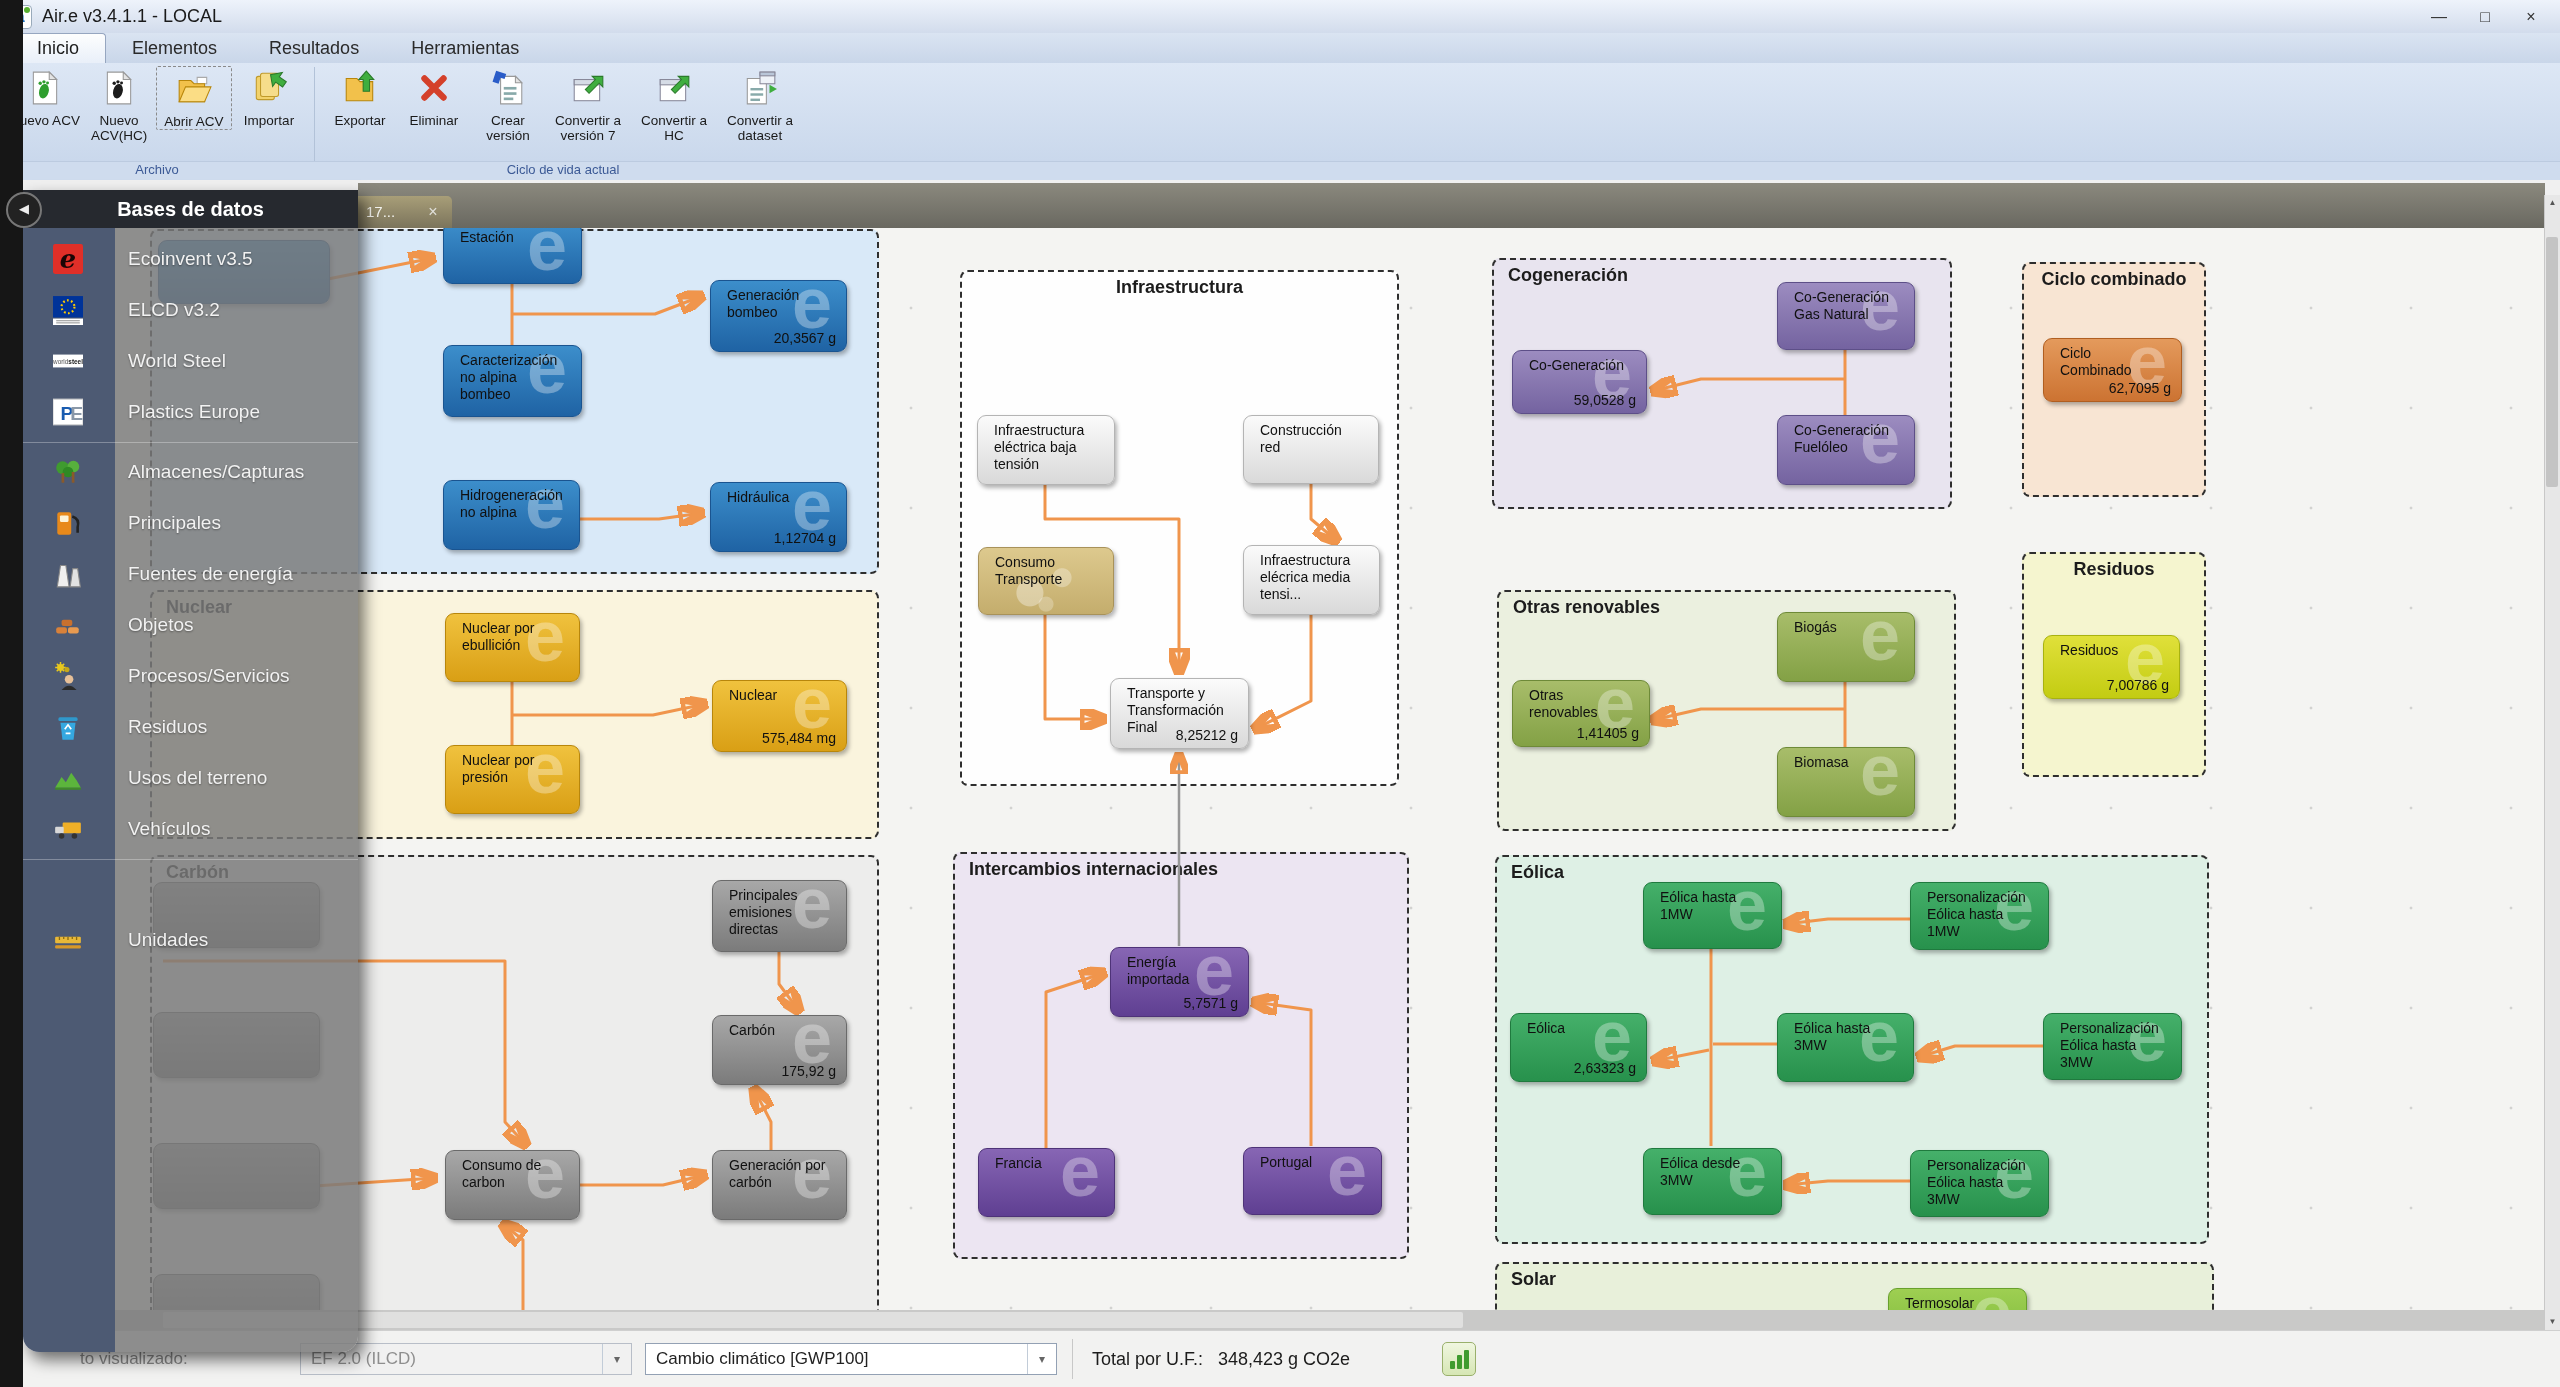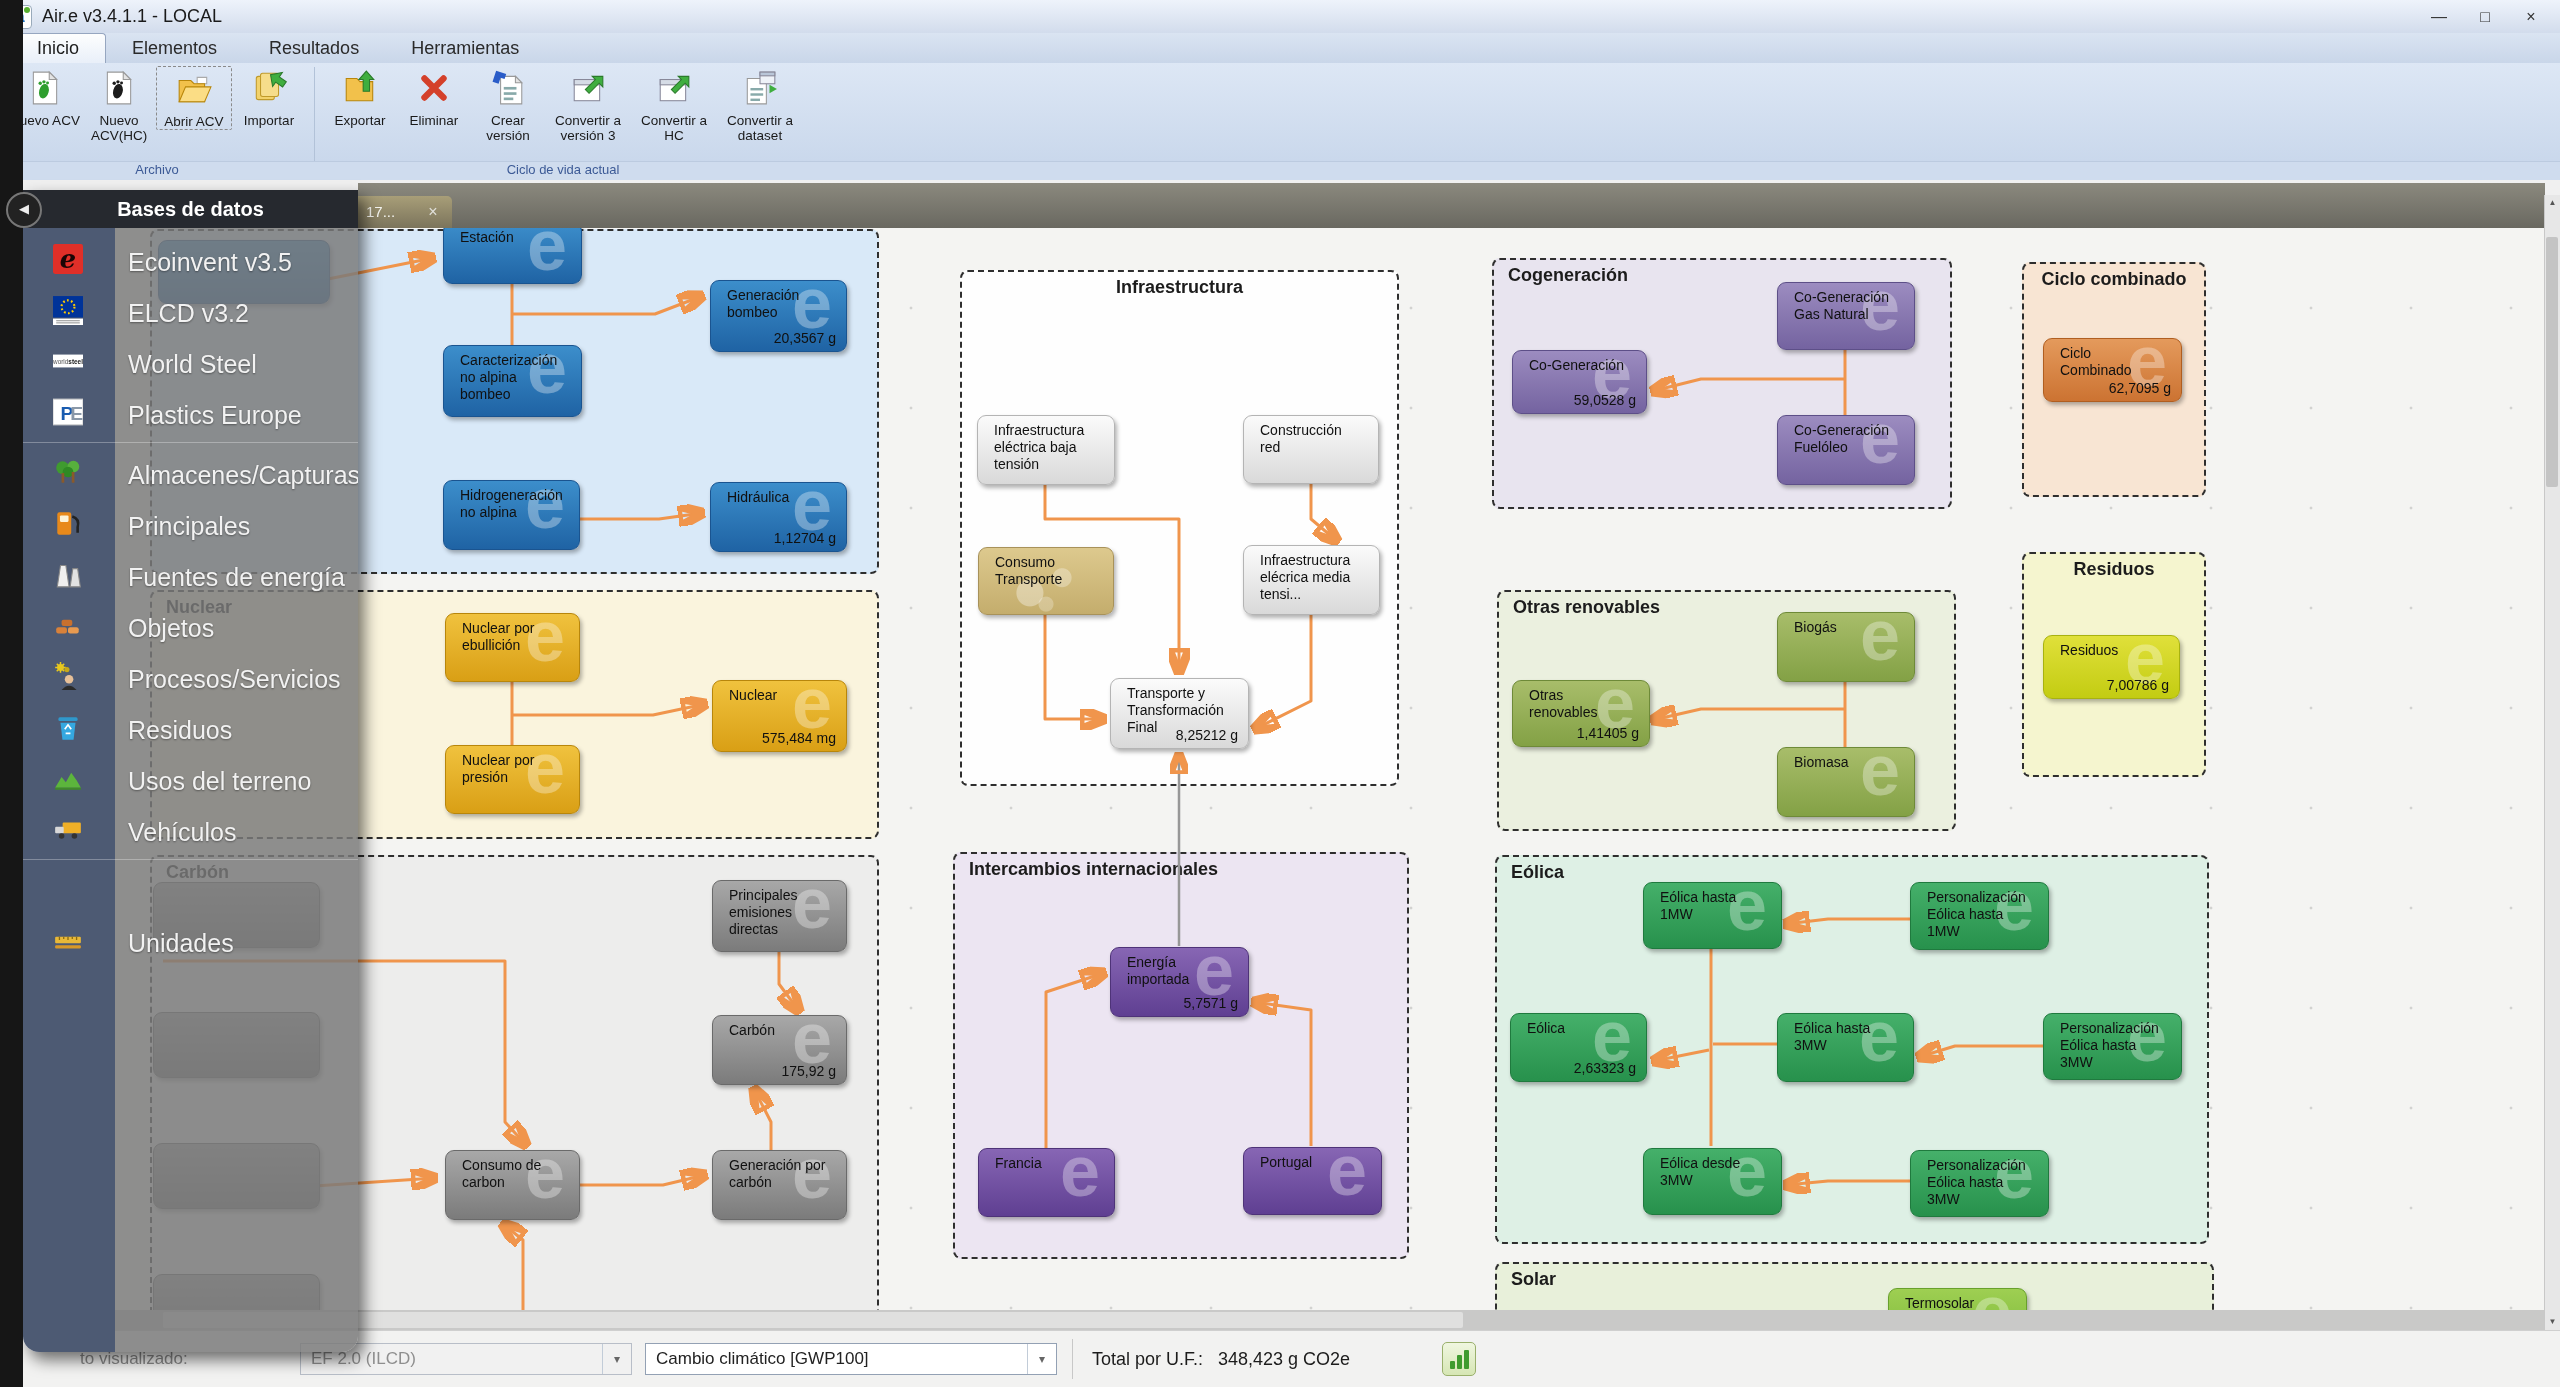--- a/index.html
+++ b/index.html
@@ -80,21 +80,21 @@
   .leftstrip{position:absolute;left:0;top:0;width:23px;height:1387px;background:#161616;z-index:45}
   .panel{position:absolute;left:23px;top:190px;width:335px;height:1162px;z-index:40;
     border-radius:0 0 16px 16px;box-shadow:6px 8px 16px rgba(0,0,0,0.55);overflow:hidden}
   .phead{height:38px;background:#26292f;color:#fff;font-size:20px;font-weight:bold;
     text-align:center;line-height:38px}
   .pbody{position:absolute;left:0;top:38px;right:0;bottom:0}
   .piconcol{position:absolute;left:0;top:0;width:92px;bottom:0;background:#4d5a73}
   .plabels{position:absolute;left:92px;top:0;right:0;bottom:0;background:rgba(122,122,122,0.84)}
   .pitem{position:absolute;left:0;width:100%;height:51px}
   .pic{position:absolute;left:30px;top:10px;width:30px;height:30px}
-  .plb{position:absolute;left:105px;top:14px;font-size:25px;color:#f2f2f2;text-shadow:0 1px 2px rgba(0,0,0,0.4)}
+  .plb{position:absolute;left:105px;top:14px;font-size:19px;color:#f2f2f2;text-shadow:0 1px 2px rgba(0,0,0,0.4)}
   .psep{position:absolute;left:0;width:100%;height:1px;background:rgba(255,255,255,0.3)}
   .backbtn{position:absolute;left:6px;top:192px;width:32px;height:32px;border-radius:50%;z-index:50;
     background:#222;border:2px solid #777;color:#eee;text-align:center;line-height:30px;font-size:13px}
   
   .statusbar{position:absolute;left:0;top:1330px;width:2560px;height:57px;background:#f2f2f1;
     border-top:1px solid #cfcfcf;z-index:30}
   .combo{position:absolute;top:12px;height:30px;background:#fff;border:1px solid #93a1b4;font-size:17px;
     line-height:30px;padding-left:10px;color:#222}
   .combo .drop{position:absolute;right:0;top:0;width:28px;height:100%;border-left:1px solid #c2ccd8;
     text-align:center;color:#666;font-size:12px}
@@ -202,21 +202,21 @@
           </svg></span>
       <span class="rlbl">Crear versión</span>
     </div>
     <div class="rbtn wide">
       <span class="ric">
         <svg viewBox="0 0 34 34">
             <rect x="4" y="9" width="24" height="20" fill="#fff" stroke="#889"></rect>
             <rect x="4" y="9" width="24" height="5" fill="#d6dce6" stroke="#889"></rect>
             <polygon points="21,6 31,6 31,16 27.5,12.5 18,22 14.5,18.5 24,9" fill="#3fae3f" stroke="#2a7a2a"></polygon>
           </svg></span>
-      <span class="rlbl">Convertir a versión 3</span>
+      <span class="rlbl">Convertir a versión 7</span>
     </div>
     <div class="rbtn wide">
       <span class="ric">
         <svg viewBox="0 0 34 34">
             <rect x="4" y="9" width="24" height="20" fill="#fff" stroke="#889"></rect>
             <rect x="4" y="9" width="24" height="5" fill="#d6dce6" stroke="#889"></rect>
             <polygon points="21,6 31,6 31,16 27.5,12.5 18,22 14.5,18.5 24,9" fill="#3fae3f" stroke="#2a7a2a"></polygon>
           </svg></span>
       <span class="rlbl">Convertir a HC</span>
     </div>

